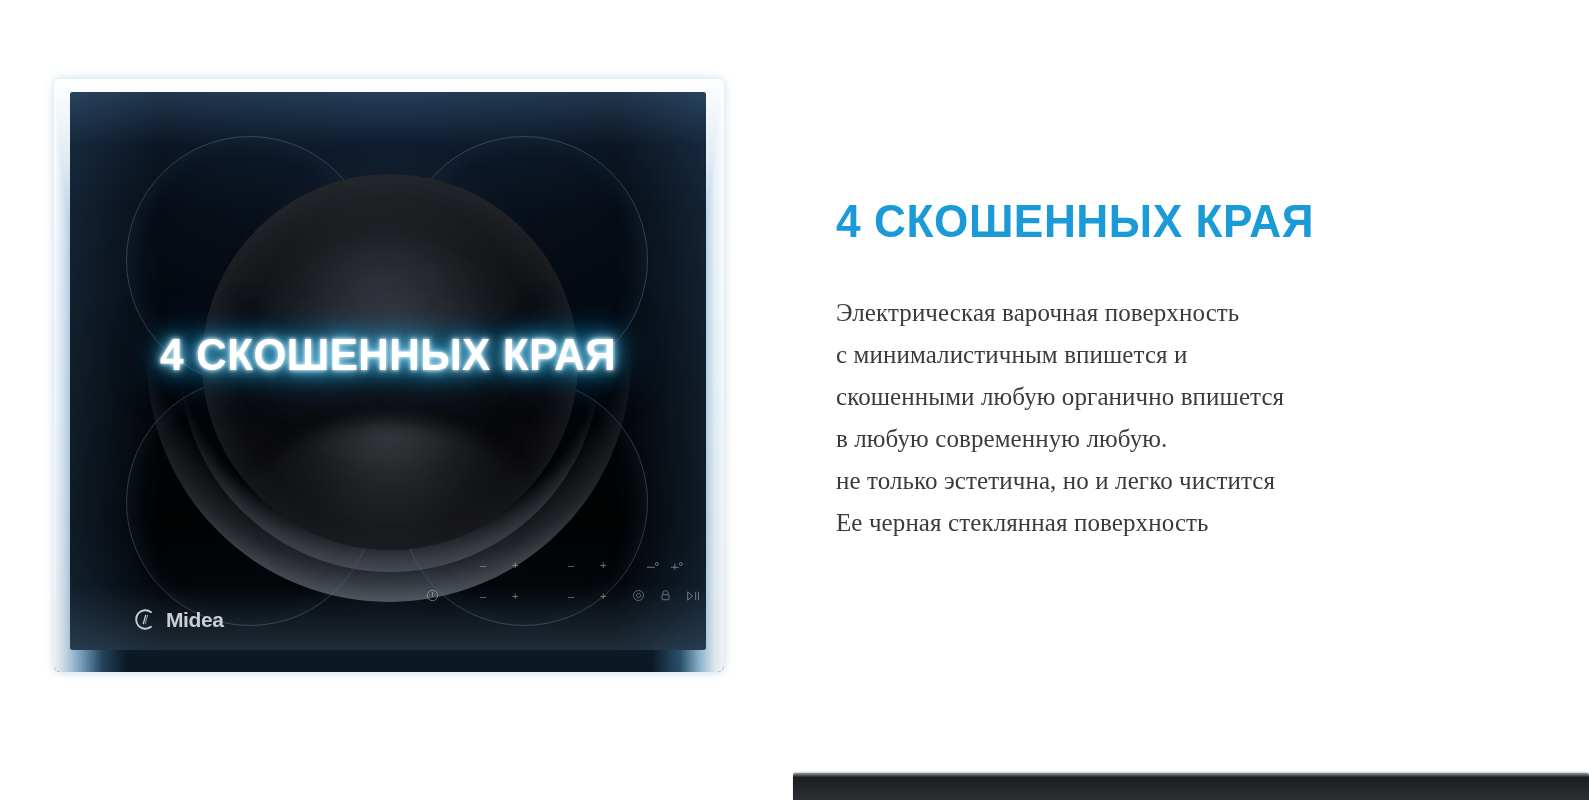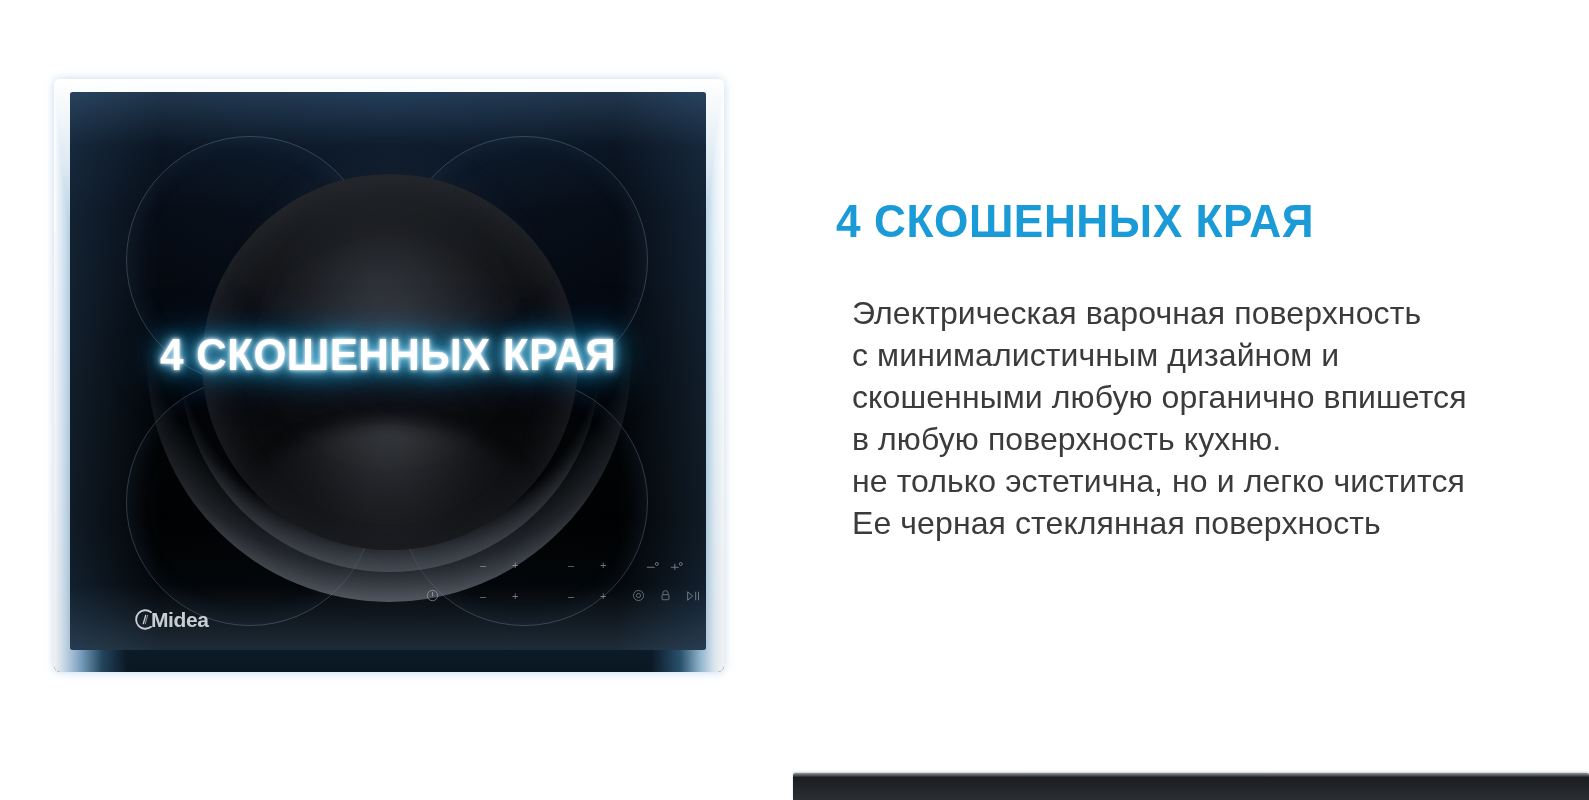--- a/index.html
+++ b/index.html
@@ -219,21 +219,21 @@
     pointer-events: none;
   }
 
   
   #midea-logo {
     position: absolute;
     left: 64px;
     bottom: 20px;
     display: flex;
     align-items: center;
-    gap: 3px;
+    gap: 18px;
     opacity: .92;
   }
   #midea-logo .logo-mark {
     display: block;
     width: 21px;
     height: 21px;
   }
   #midea-logo .logo-word {
     color: #d8dde4;
     font-family: "Liberation Sans", sans-serif;
@@ -282,27 +282,26 @@
     color: #1a9bd7;
     transform: scaleX(0.94);
     transform-origin: left center;
     white-space: nowrap;
   }
   #body-copy {
     margin: 0;
     padding-top: 47px;
   }
   #body-copy .line {
-    font-family: Liberation Sans, sans-serif;
-    font-size: 32px;
+    font-family: Liberation Serif, serif;
+    font-size: 25px;
     line-height: 42px;
     color: #3b3b3b;
     letter-spacing: 0.1px;
     white-space: nowrap;
-    margin-left: 16px;
   }
 
   
   #bottom-strip {
     position: absolute;
     left: 793px;
     top: 773px;
     width: 796px;
     height: 27px;
     border-radius: 2px 2px 0 0;
@@ -402,23 +401,23 @@
 
     </div>
   </div>
 
   <div id="text-block">
 
     <h1 id="headline">4 СКОШЕННЫХ КРАЯ</h1>
 
     <div id="body-copy">
       <div class="line">Электрическая варочная поверхность</div>
-      <div class="line">с минималистичным дизайном и</div>
+      <div class="line">с минималистичным впишется и</div>
       <div class="line">скошенными любую органично впишется</div>
-      <div class="line">в любую поверхность кухню.</div>
+      <div class="line">в любую современную любую.</div>
       <div class="line">не только эстетична, но и легко чистится</div>
       <div class="line">Ее черная стеклянная поверхность</div>
     </div>
   </div>
 
   <div id="bottom-strip"></div>
 
 </div>
 
 </body></html>

